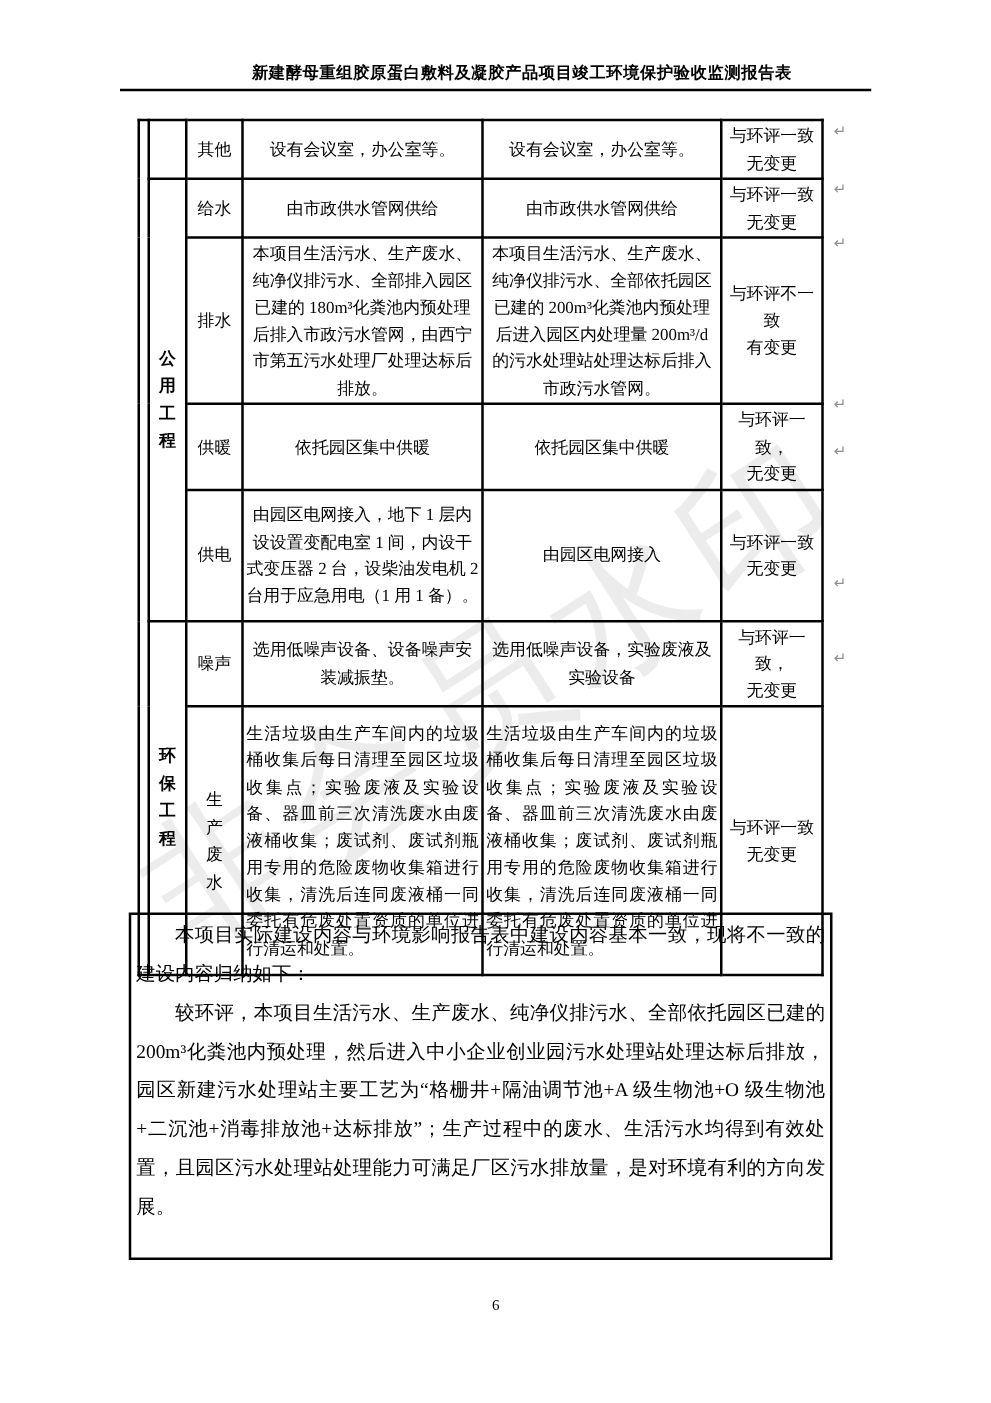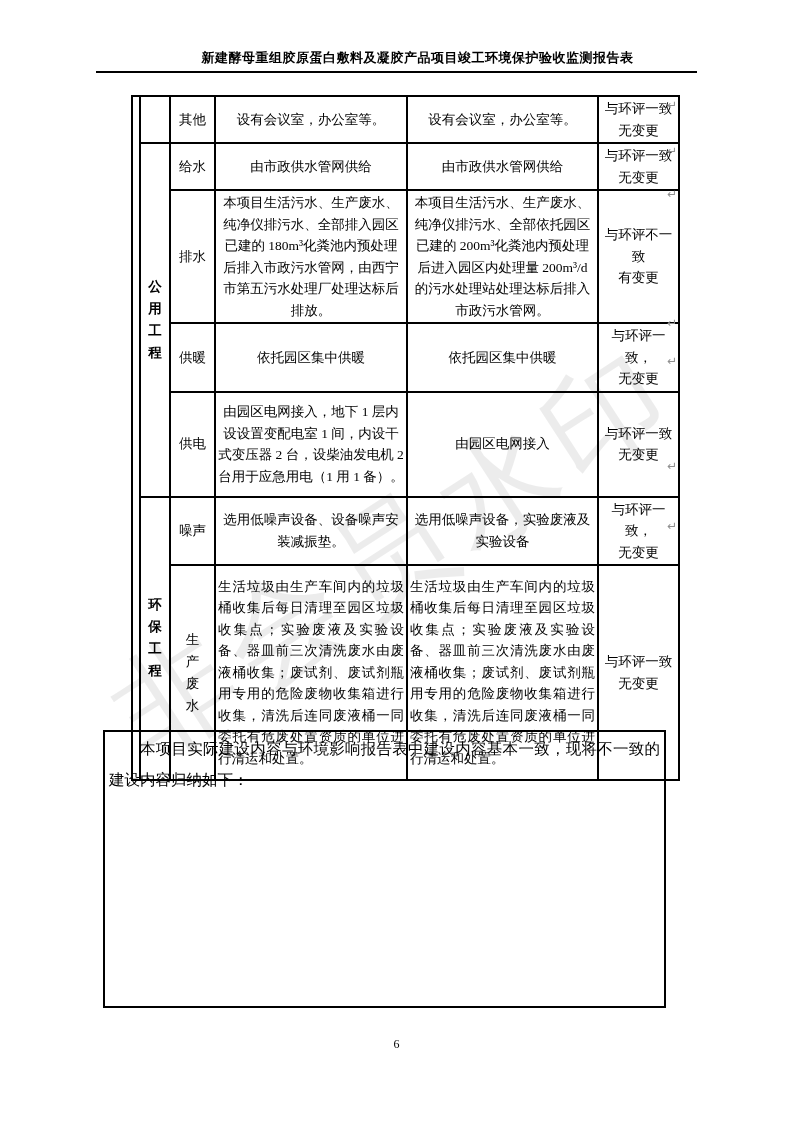--- a/index.html
+++ b/index.html
@@ -14,21 +14,21 @@
   .header-rule {
     position:absolute; top:71px; left:96px; width:601px; height:0;
     border-top:2px solid #000;
   }
   .watermark {
     position:absolute; left:395px; top:555px; transform:translate(-50%,-50%) rotate(-33deg);
     font-size:118px; letter-spacing:10px; white-space:nowrap;
     color:rgba(0,0,0,0.075); z-index:0; pointer-events:none;
   }
   table.main {
-    position:absolute; left:131px; top:95px; width:547px;
+    position:absolute; left:110px; top:95px; width:547px;
     border-collapse:collapse; table-layout:fixed; z-index:1;padding-left:36px;
   }
   table.main td {
     border:2px solid #000; vertical-align:middle; text-align:center;
     font-size:13.5px; line-height:21.5px; padding:1px 2px; overflow:hidden;
     background:transparent;
   }
   td.gutter { padding:0; }
   td.cat { font-weight:bold; }
   .vtext { display:inline-block; width:1.1em; line-height:22px; word-break:break-all; }
@@ -132,17 +132,18 @@
   <span class="row-end-mark" style="left:667px; top:99px">↵</span>
   <span class="row-end-mark" style="left:667px; top:145px">↵</span>
   <span class="row-end-mark" style="left:667px; top:188px">↵</span>
   <span class="row-end-mark" style="left:667px; top:317px">↵</span>
   <span class="row-end-mark" style="left:667px; top:355px">↵</span>
   <span class="row-end-mark" style="left:667px; top:460px">↵</span>
   <span class="row-end-mark" style="left:667px; top:520px">↵</span>
 
   <div class="para-block">
     <p>本项目实际建设内容与环境影响报告表中建设内容基本一致，现将不一致的建设内容归纳如下：</p>
+    <p>较环评，本项目生活污水、生产废水、纯净仪排污水、全部依托园区已建的 200m³化粪池内预处理，然后进入中小企业创业园污水处理站处理达标后排放，园区新建污水处理站主要工艺为“格栅井+隔油调节池+A 级生物池+O 级生物池+二沉池+消毒排放池+达标排放”；生产过程中的废水、生活污水均得到有效处置，且园区污水处理站处理能力可满足厂区污水排放量，是对环境有利的方向发展。</p>
   </div>
 
   <div class="page-number">6</div>
 
 </div>
 
 </body></html>

